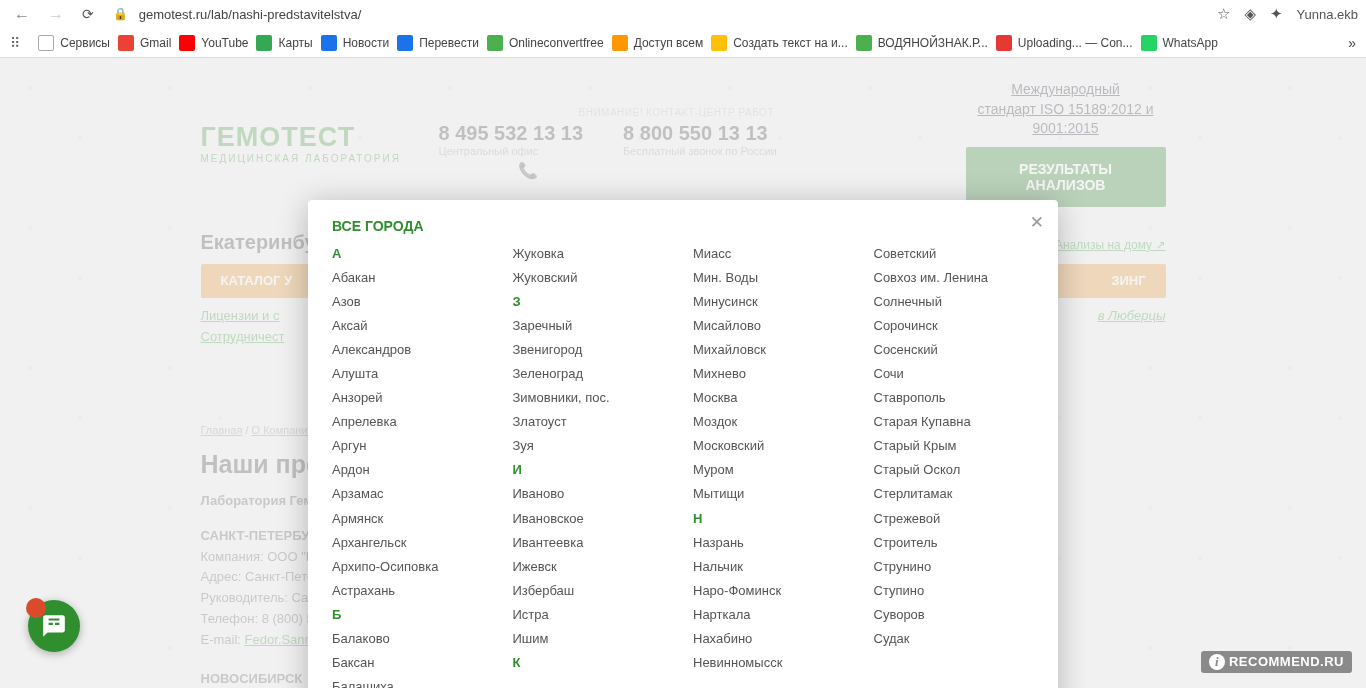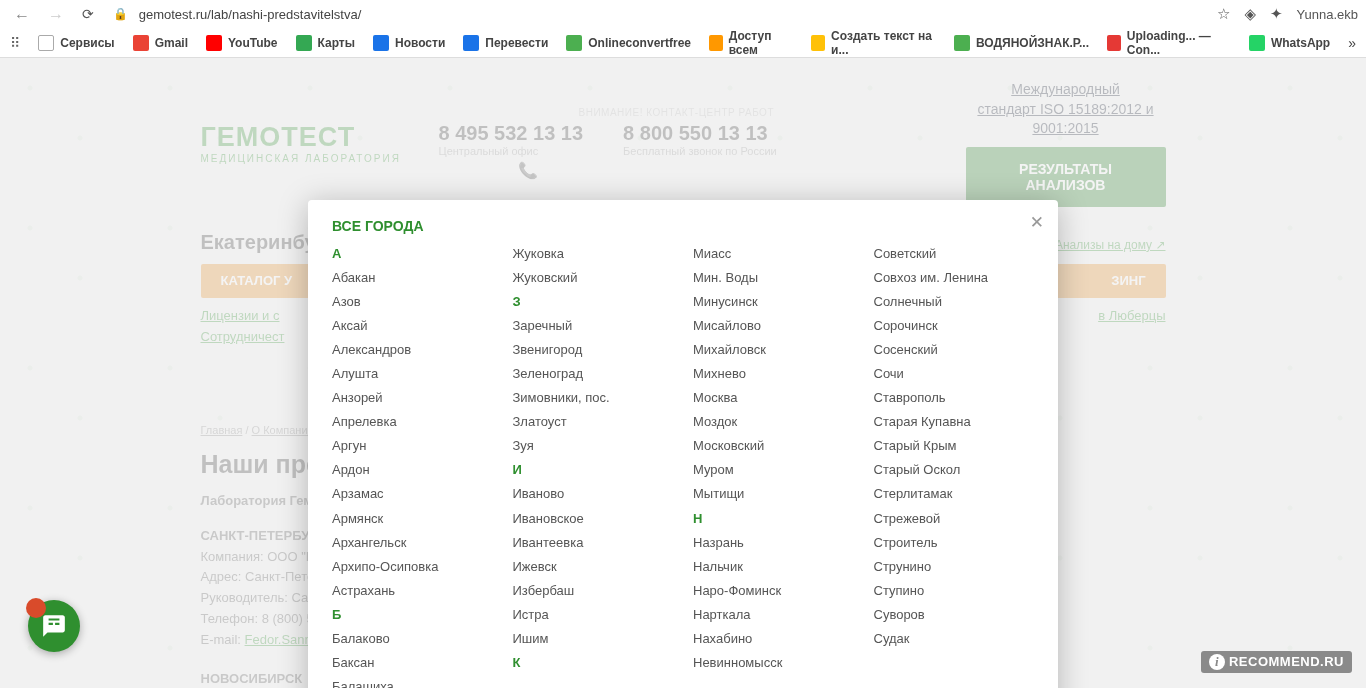--- a/index.html
+++ b/index.html
@@ -38,21 +38,21 @@
 .city-row { display:flex; align-items:baseline; margin-top:24px; font-size:14px; }
 .city-name { font-size:20px; font-weight:bold; color:#333; }
 .choose-city { color:#2f8f2f; text-decoration:underline; margin-left:12px; font-size:13px;}
 .header-links { margin-left:auto; display:flex; gap:18px; font-size:12px;}
 .header-links span { color:#2f8f2f; text-decoration:underline; }
 
 .orange-bar { background:#e88b1f; color:#fff; height:34px; display:flex; align-items:center; padding:0 20px; font-size:13px; font-weight:bold; margin-top:10px; justify-content:space-between; border-radius:2px;}
 
 .subnav { display:flex; gap:20px; margin-top:10px; font-size:13px; }
 .subnav span { color:#2f8f2f; text-decoration:underline; }
-.far-link { margin-left:auto; color:#2f8f2f; text-decoration:underline; font-size:13px;}
+.far-link { margin-left:auto; color:#2f8f2f; text-decoration:underline; font-size:13px;font-style:italic;}
 
 .crumbs { margin-top:80px; font-size:11px; color:#888; }
 .crumbs span { text-decoration:underline; }
 .page-h1 { font-size:25px; color:#333; margin-top:14px; }
 .lab-line { font-size:13px; font-weight:bold; margin-top:14px; }
 .rep-block { margin-top:18px; font-size:13px; line-height:1.6;}
 .rep-city { font-weight:bold; text-transform:uppercase; }
 .rep-block a { color:#2f8f2f; text-decoration:underline;}
 
 
@@ -90,21 +90,21 @@
     <span class="url">gemotest.ru/lab/nashi-predstavitelstva/</span>
     <div class="right">
       <span>☆</span>
       <span>◈</span>
       <span>✦</span>
       <span style="font-size:13px">Yunna.ekb</span>
     </div>
   </div>
   <div class="chrome-bookmarks">
     <span style="font-size:14px;color:#666">⠿</span>
-    <div id="bk-holder" style="display:flex;gap:18px;font-weight:bold;">
+    <div id="bk-holder" style="display:flex;gap:8px;">
         <div class="bk">
           <span class="bk-ico" style="background: rgb(255, 255, 255); border: 1px solid rgb(170, 170, 170);"></span>
           <span>Сервисы</span>
         </div>
         <div class="bk">
           <span class="bk-ico" style="background: rgb(234, 67, 53);"></span>
           <span>Gmail</span>
         </div>
         <div class="bk">
           <span class="bk-ico" style="background: rgb(255, 0, 0);"></span>

